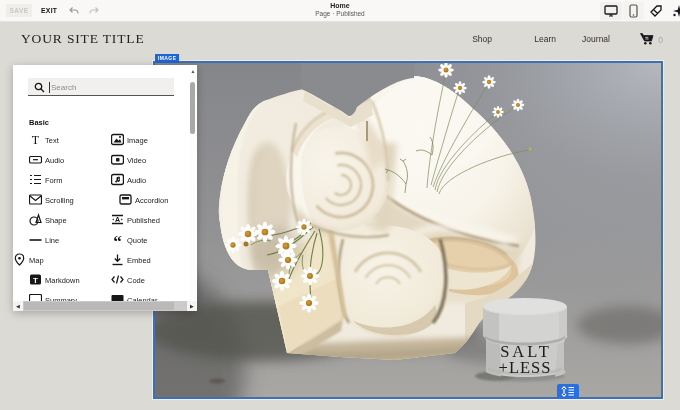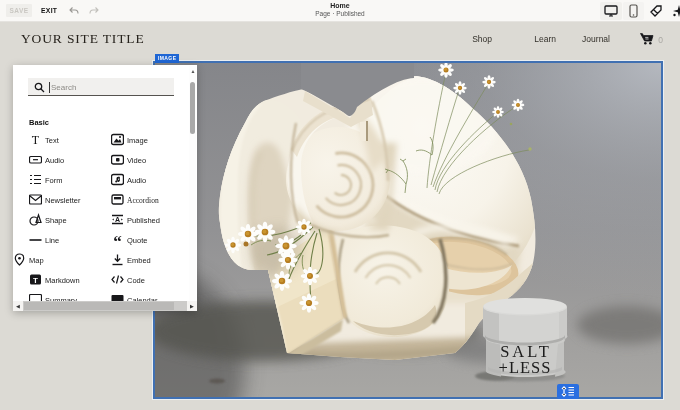--- a/index.html
+++ b/index.html
@@ -385,23 +385,23 @@
           <circle cx="5.2" cy="8.6" r="1" fill="#17171a"></circle>
           <circle cx="7.5" cy="8" r="1" fill="#17171a"></circle>
         </svg>
         <span class="lb">Audio</span>
       </div>
       <div class="itemrow" style="left:16px; top:128px; width:80px; height:14px;">
     <svg class="ic" width="13" height="13" viewBox="0 0 13 13">
           <rect x="0.5" y="2" width="12" height="9" rx="1" fill="none" stroke="#17171a" stroke-width="1.2"></rect>
           <path d="M1,3 L6.5,7.5 L12,3" fill="none" stroke="#17171a" stroke-width="1.2"></path>
         </svg>
-        <span class="lb">Newsletter</span>
-      </div>
-      <div class="itemrow" style="left:98px; top:128px; width:80px; height:14px;font-family:Liberation Serif, serif;">
+        <span class="lb">Scrolling</span>
+      </div>
+      <div class="itemrow" style="left:106px; top:128px; width:80px; height:14px;">
     <svg class="ic" width="13" height="13" viewBox="0 0 13 13">
           <rect x="1" y="2" width="11" height="9" rx="1.5" fill="none" stroke="#17171a" stroke-width="1.3"></rect>
           <rect x="3" y="4" width="7" height="2.4" fill="#17171a"></rect>
         </svg>
         <span class="lb">Accordion</span>
       </div>
       <div class="itemrow" style="left:16px; top:148px; width:80px; height:14px;">
     <svg class="ic" width="13" height="13" viewBox="0 0 13 13">
           <circle cx="5" cy="8" r="4" fill="none" stroke="#17171a" stroke-width="1.2"></circle>
           <path d="M7,9.5 L9.5,2 L12,9.5 Z" fill="none" stroke="#17171a" stroke-width="1.2"></path>

